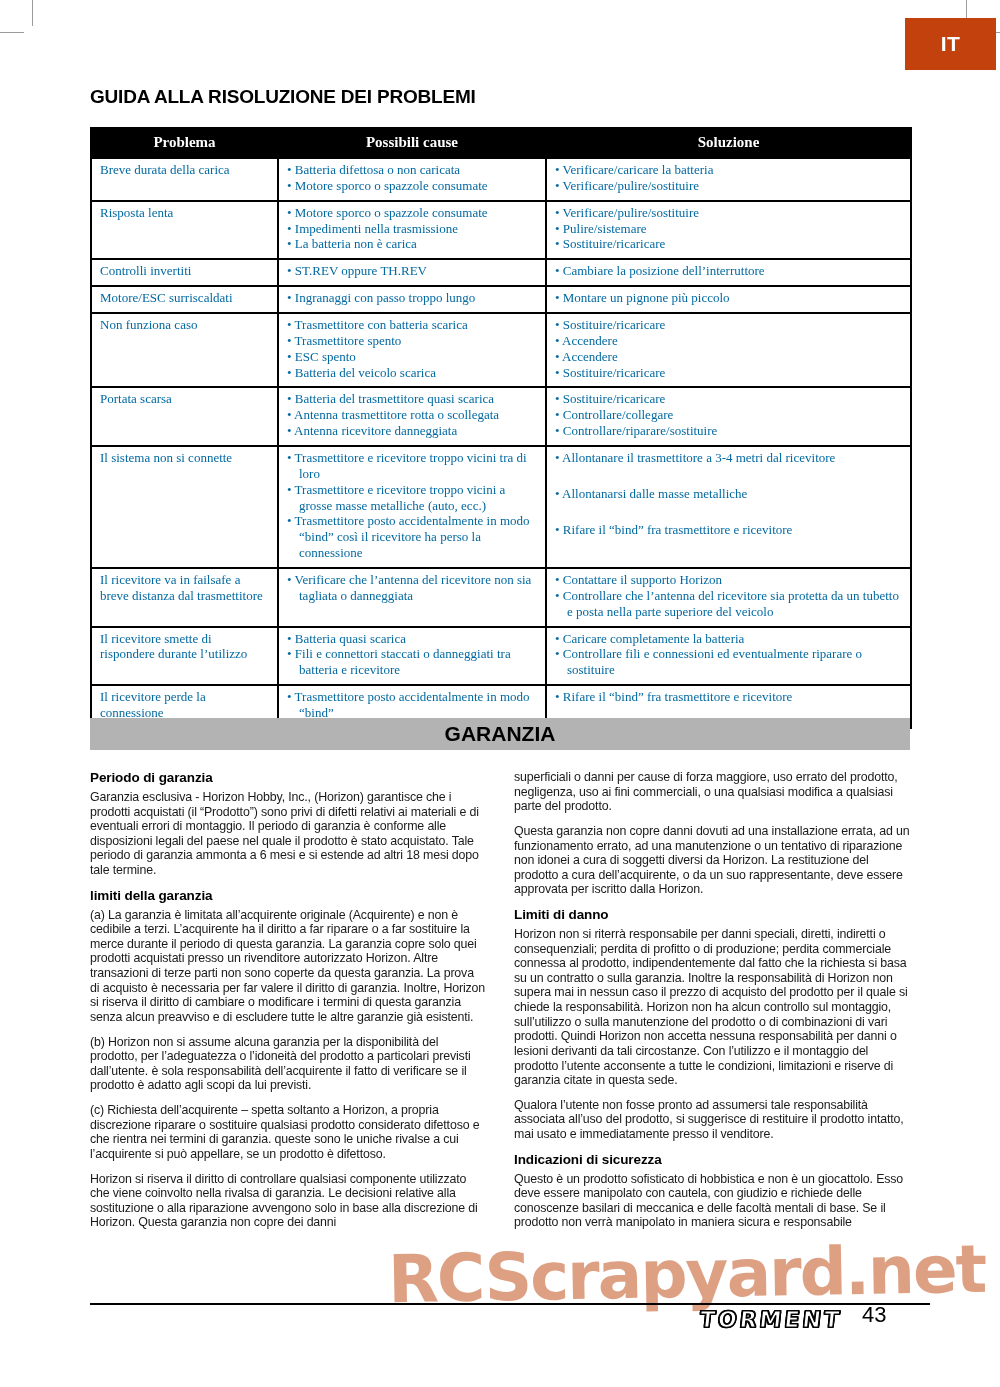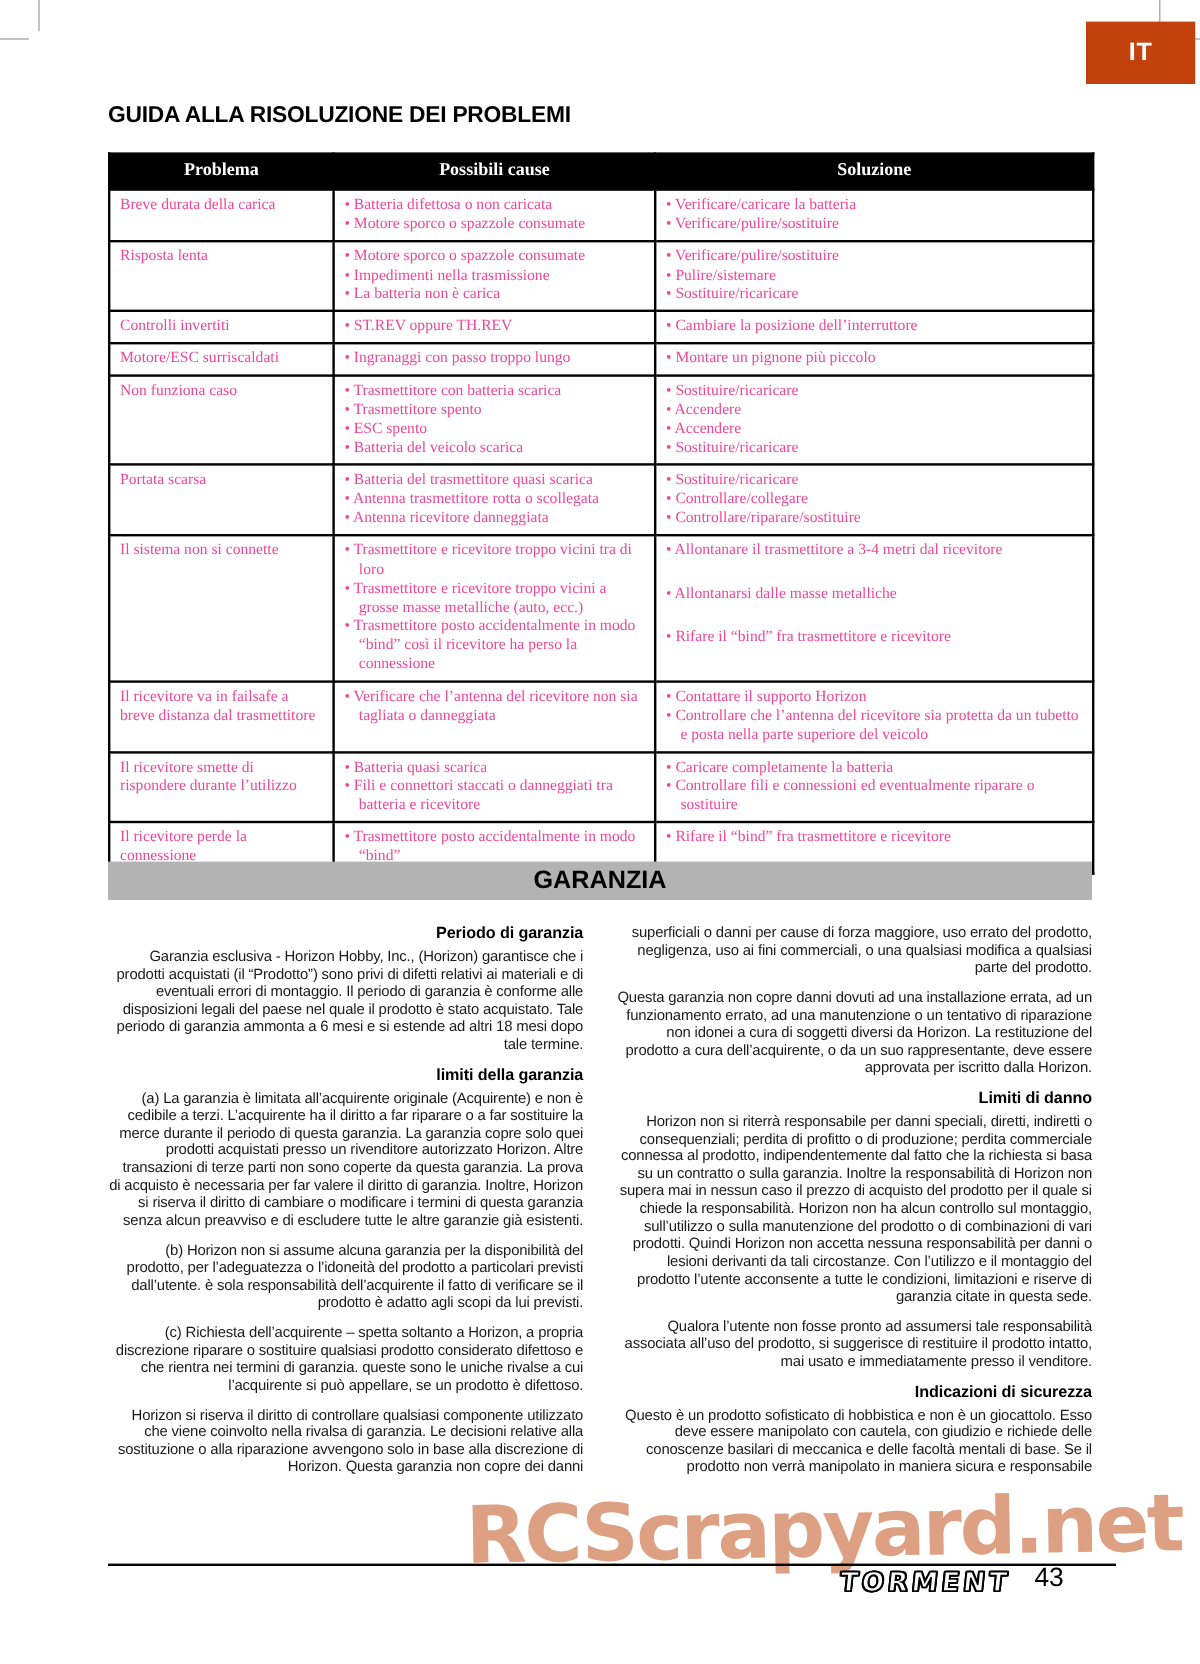--- a/index.html
+++ b/index.html
@@ -32,38 +32,38 @@
   }
   table.ts col.c1 { width:187px; }
   table.ts col.c2 { width:268px; }
   table.ts col.c3 { width:365px; }
   table.ts th {
     background:#000; color:#fff; font-size:15px; font-weight:bold;
     padding:5px 0 6px; border:2px solid #000; text-align:center;
   }
   table.ts td {
     border:2px solid #000; vertical-align:top;
-    padding:3px 8px 6px 8px; font-size:13px; line-height:1.22; color:#ec4899;
+    padding:3px 8px 6px 8px; font-size:13px; line-height:1.22; color:#0369a1;
   }
   ul.bullets { margin:0; padding:0; list-style:none; }
   ul.bullets li { padding-left:12px; text-indent:-12px; }
   ul.bullets li::before { content:"• "; }
   ul.bullets.spread li + li { margin-top:20px; }
 
   
   .war-banner {
     position:absolute; left:90px; top:718px; width:820px; height:32px;
     background:#b3b3b3; display:flex; align-items:center; justify-content:center;
     font-size:21px; font-weight:bold; color:#000;
   }
   .war-cols {
     position:absolute; left:90px; top:770px; width:820px;
     display:flex; gap:28px;
   }
-  .war-col { width:396px; font-size:12.4px; line-height:1.18; letter-spacing:-0.15px; color:#1a1a1a;text-align:right; }
+  .war-col { width:396px; font-size:12.4px; line-height:1.18; letter-spacing:-0.15px; color:#1a1a1a; }
   .war-col h3 { font-size:13.5px; margin:6px 0 4px; color:#000; letter-spacing:-0.1px; }
   .war-col h3:first-child { margin-top:0; }
   .war-col p { margin:0 0 10px; }
 
   
   .footer-line { position:absolute; left:90px; top:1303px; width:840px; height:2px; background:#000; }
   .brand-logo {
     position:absolute; left:700px; top:1307px;
     font-family:"DejaVu Sans", sans-serif;
     font-size:22px; font-weight:800; letter-spacing:3px;

